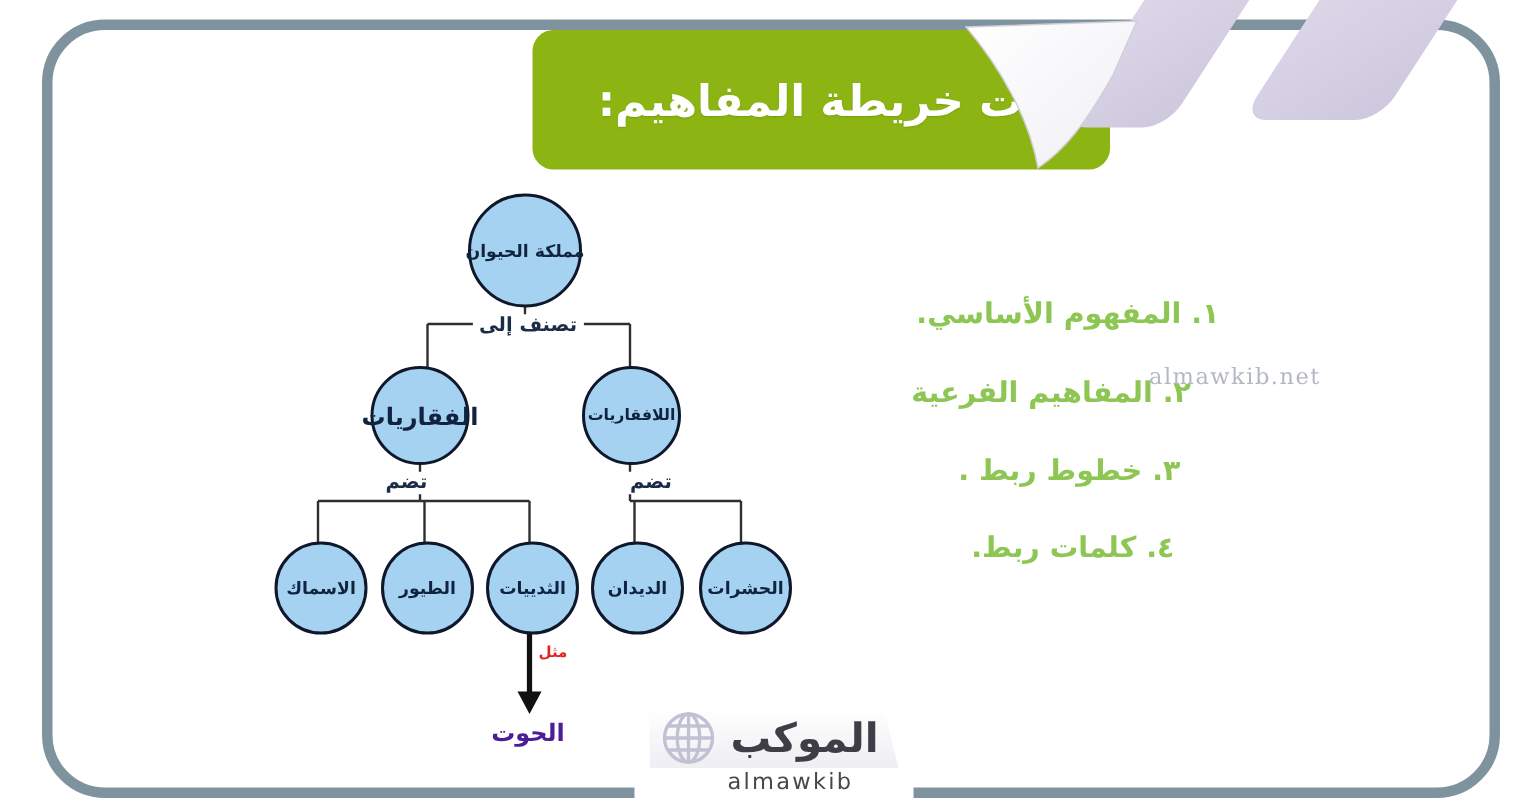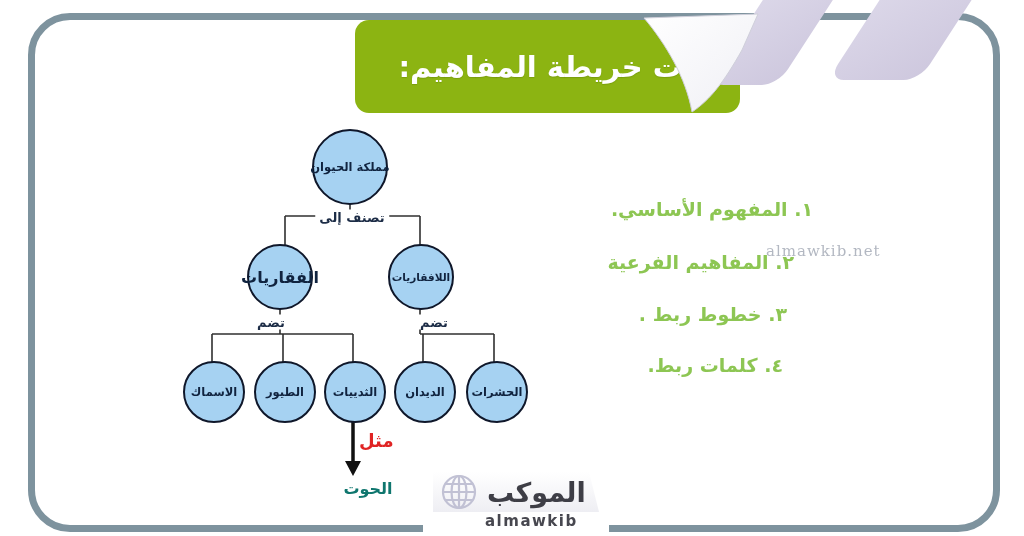--- a/index.html
+++ b/index.html
@@ -49,25 +49,25 @@
     position:absolute;z-index:4;background:#ffffff;padding:0 4px;
     color:#1c2c46;font-size:13px;font-weight:bold;direction:rtl;white-space:nowrap;
     transform:translate(-50%,-50%);
     text-align:right;
   }
   .lbl-classify{left:352px;top:217px;}
   .lbl-inc-left{left:271px;top:322px;}
   .lbl-inc-right{left:434px;top:322px;}
   .lbl-example{
     position:absolute;left:359px;top:430px;z-index:4;color:#e02424;
-    font-size:18px;font-weight:bold;direction:rtl;
+    font-size:10px;font-weight:bold;direction:rtl;
   }
   .whale{
-    position:absolute;left:368px;top:479px;transform:translateX(-50%);z-index:4;
-    color:#0f766e;font-size:16px;font-weight:bold;direction:rtl;
+    position:absolute;left:352px;top:479px;transform:translateX(-50%);z-index:4;
+    color:#4c1d95;font-size:16px;font-weight:bold;direction:rtl;
   }
   
   .list-item{
     position:absolute;z-index:3;direction:rtl;white-space:nowrap;
     color:#8dc653;font-size:19px;font-weight:bold;
   }
   .li-1{right:211px;top:198px;}
   .li-2{right:230px;top:251px;}
   .li-3{right:237px;top:303px;}
   .li-4{right:241px;top:354px;}
@@ -85,21 +85,21 @@
     clip-path:polygon(0 0,94% 0,100% 100%,0 100%);
     display:flex;align-items:center;
   }
   .globe{margin-left:6px;flex:0 0 auto;}
   .logo-ar{
     direction:rtl;color:#3e3e46;font-size:27px;font-weight:bold;
     margin-right:14px;margin-left:8px;flex:1;text-align:center;white-space:nowrap;
   }
   .logo-en{
     position:absolute;left:62px;top:51px;color:#47474f;font-size:15px;
-    font-weight:bold;letter-spacing:1.5px;white-space:nowrap;
+    font-weight:normal;letter-spacing:1.5px;white-space:nowrap;
   }
 </style>
 </head>
 <body>
 
 <div class="stage">
 
   <div class="frame"></div>
 
   <div class="deco-bar b1"></div>

